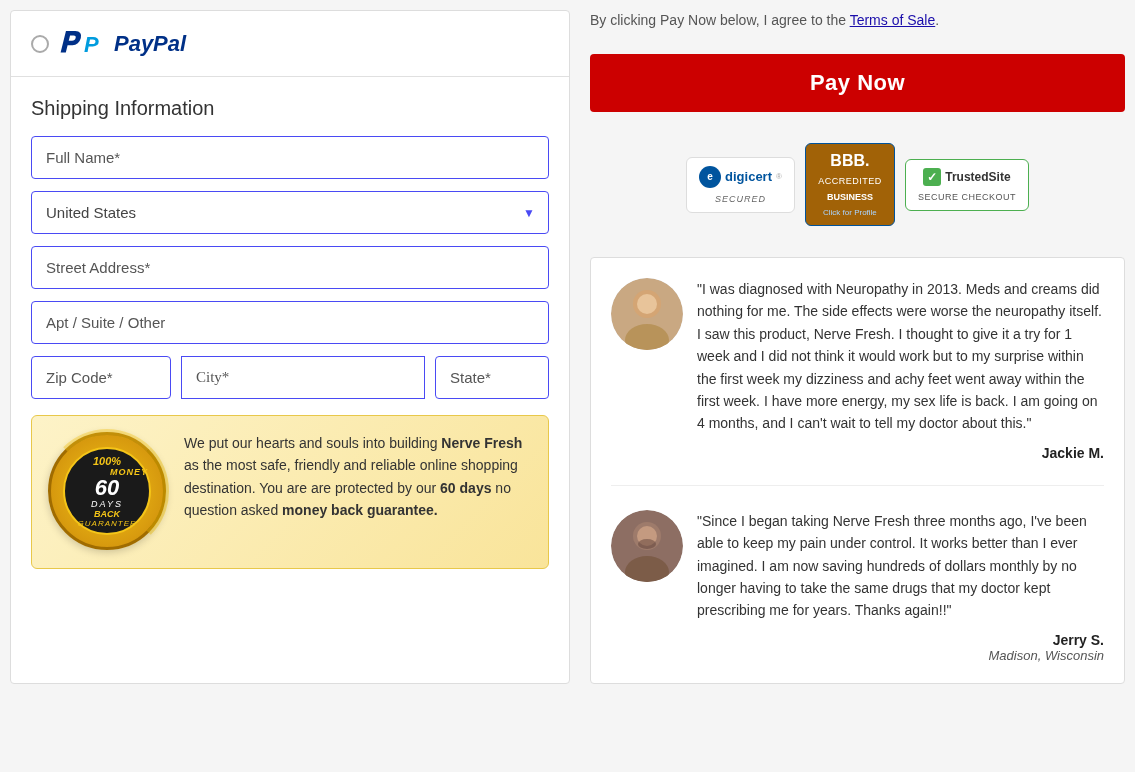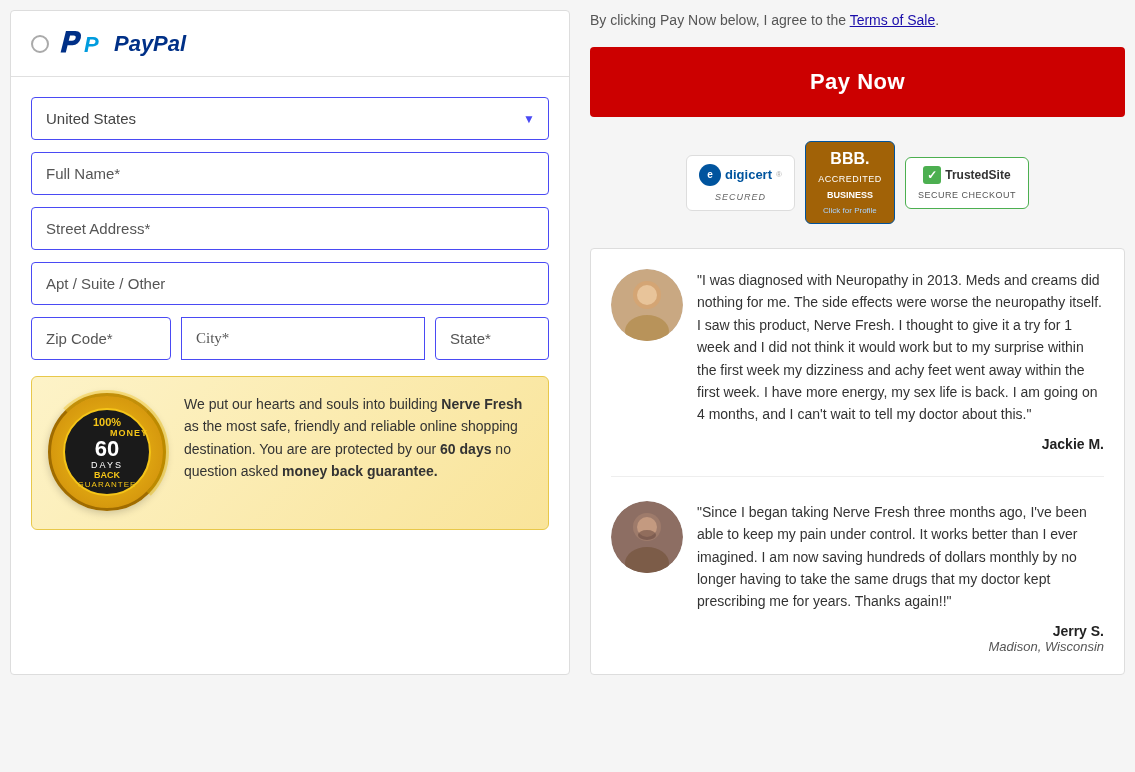--- a/index.html
+++ b/index.html
@@ -157,20 +157,21 @@
     .badge-inner {
       width: 88px;
       height: 88px;
       border-radius: 50%;
       background: #1a1a1a;
       display: flex;
       flex-direction: column;
       align-items: center;
       justify-content: center;
       border: 2px solid #f5c518;
+      font-style: italic;
     }
     .badge-pct {
       color: #f5c518;
       font-size: 11px;
       font-weight: bold;
     }
     .badge-money {
       color: #f5c518;
       font-size: 9px;
       font-weight: bold;
@@ -220,37 +221,37 @@
     }
     .guarantee-text .bold {
       font-weight: bold;
     }
 
     
     .right-panel {
       flex: 1;
       display: flex;
       flex-direction: column;
-      gap: 16px;
+      gap: 23px;
     }
     .terms-text {
       font-size: 14px;
       color: #555;
       line-height: 1.5;
     }
     .terms-text a {
       color: #1a0dab;
       text-decoration: underline;
     }
     .pay-now-btn {
       width: 100%;
       background: #cc0000;
       color: #fff;
       border: none;
-      padding: 22px;
+      padding: 16px;
       font-size: 22px;
       font-weight: bold;
       border-radius: 4px;
       cursor: pointer;
       letter-spacing: 0.5px;
     }
     .trust-badges {
       display: flex;
       gap: 10px;
       align-items: center;
@@ -432,34 +433,35 @@
       <div class="paypal-logo">
         <span style="font-size:28px; font-weight:bold; color:#003087; font-style:italic;">𝐏</span>
         <svg width="28" height="28" viewBox="0 0 28 28">
           <text x="2" y="22" font-size="22" font-weight="bold" fill="#009cde" font-style="italic" font-family="Arial">P</text>
         </svg>
         <span style="font-size:22px; font-weight:bold; color:#003087; font-style:italic;">PayPal</span>
       </div>
     </div>
 
     <div class="shipping-section">
+      <h2 class="shipping-title">Shipping Information</h2>
+
+      <div class="form-group">
+        <input type="text" class="form-input" placeholder="Full Name*" style="">
+      </div>
 
       <div class="form-group">
         <div class="select-wrapper">
           <select class="form-select">
             <option value="United States">United States</option>
             <option>Canada</option>
             <option>United Kingdom</option>
             <option>Australia</option>
           </select>
         </div>
-      </div>
-
-      <div class="form-group">
-        <input type="text" class="form-input" placeholder="Full Name*" style="">
       </div>
 
       <div class="form-group">
         <input type="text" class="form-input" placeholder="Street Address*" style="">
       </div>
 
       <div class="form-group">
         <input type="text" class="form-input" placeholder="Apt / Suite / Other" style="">
       </div>
 

